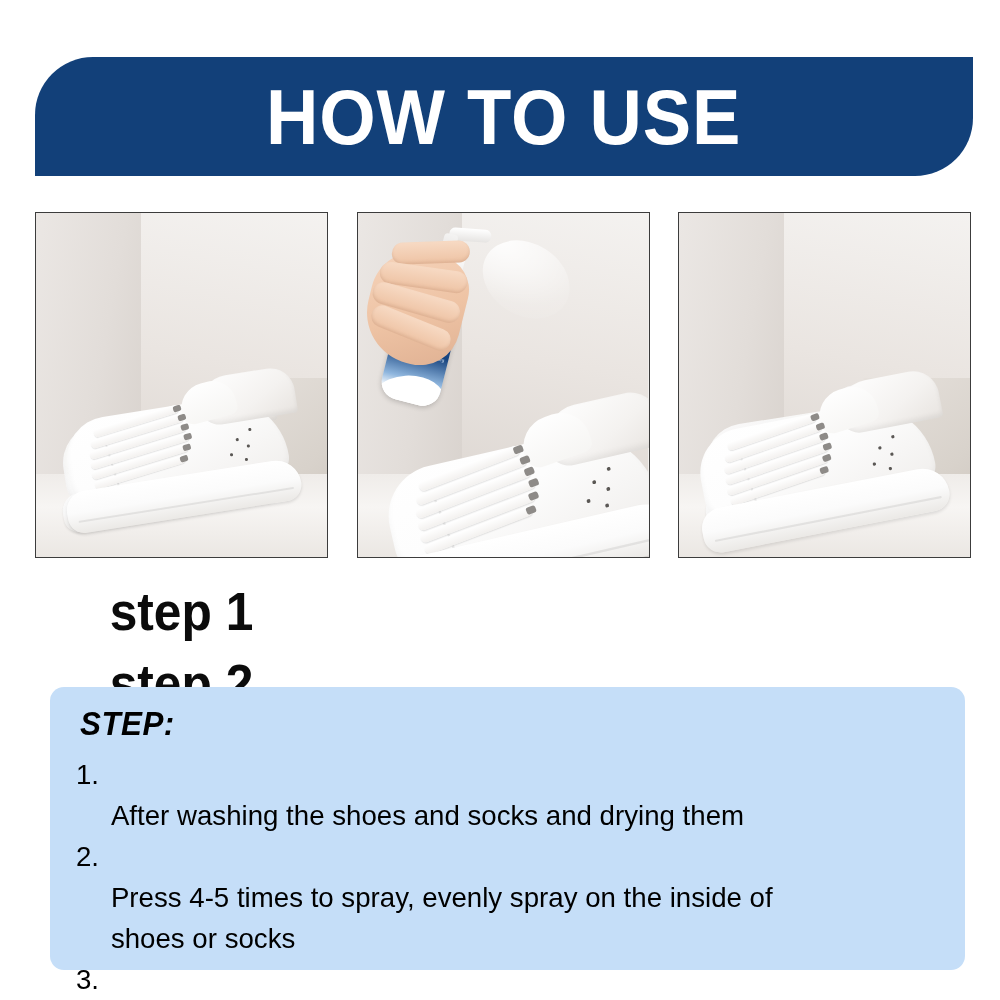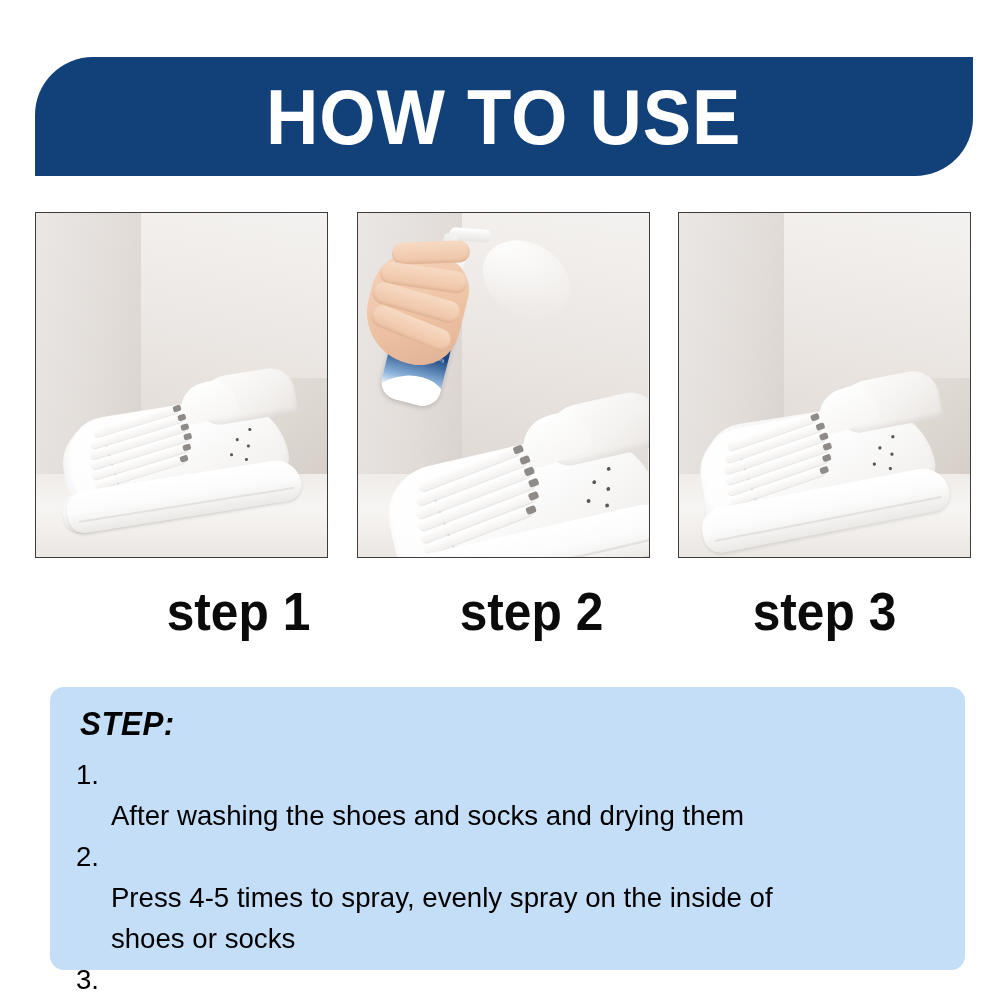--- a/index.html
+++ b/index.html
@@ -345,21 +345,22 @@
   }
 
   
   #step-captions {
     position: absolute;
     left: 35px;
     top: 575px;
     width: 936px;
     height: 72px;
     display: flex;
-    justify-content: flex-end;
+    justify-content: flex-start;
+    flex-direction: column;
   }
   .step-caption {
     width: 293px;
     text-align: center;
     font-family: "Liberation Sans Narrow", "Liberation Sans", sans-serif;
     font-weight: bold;
     font-size: 54px;
     color: #0b0b0b;
     line-height: 72px;
     transform: scaleX(0.92);

